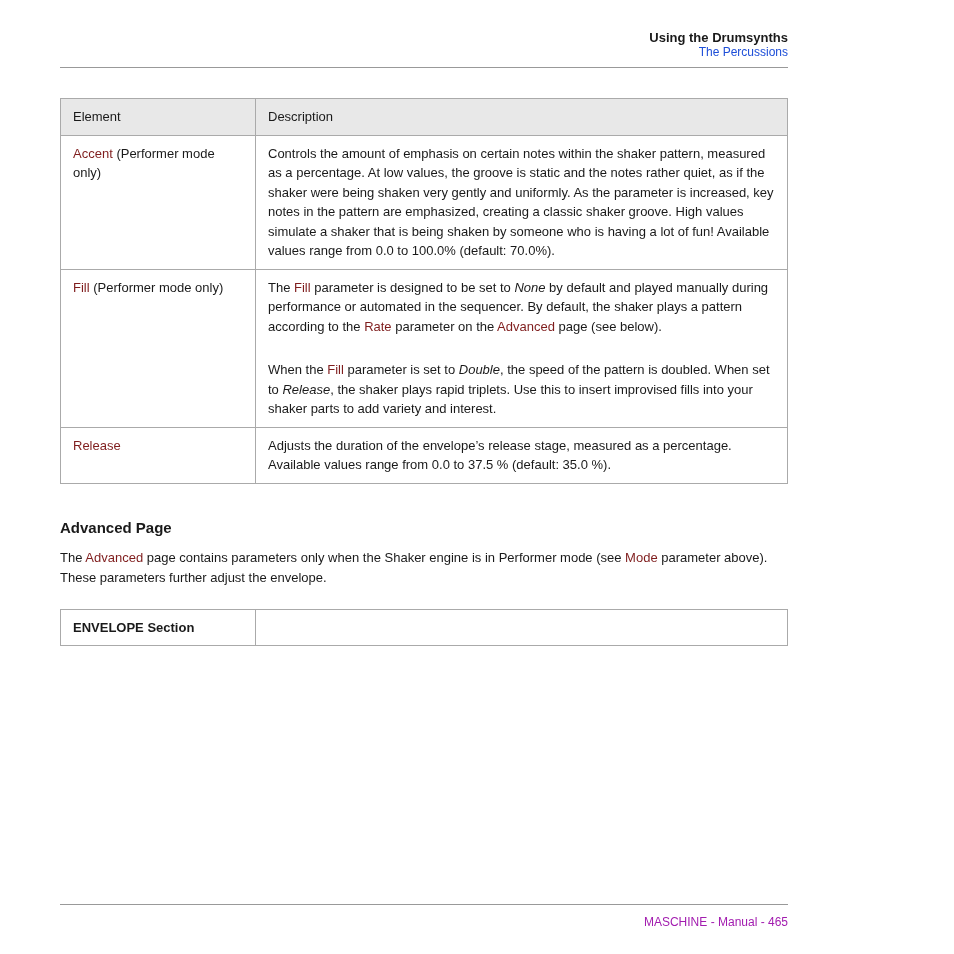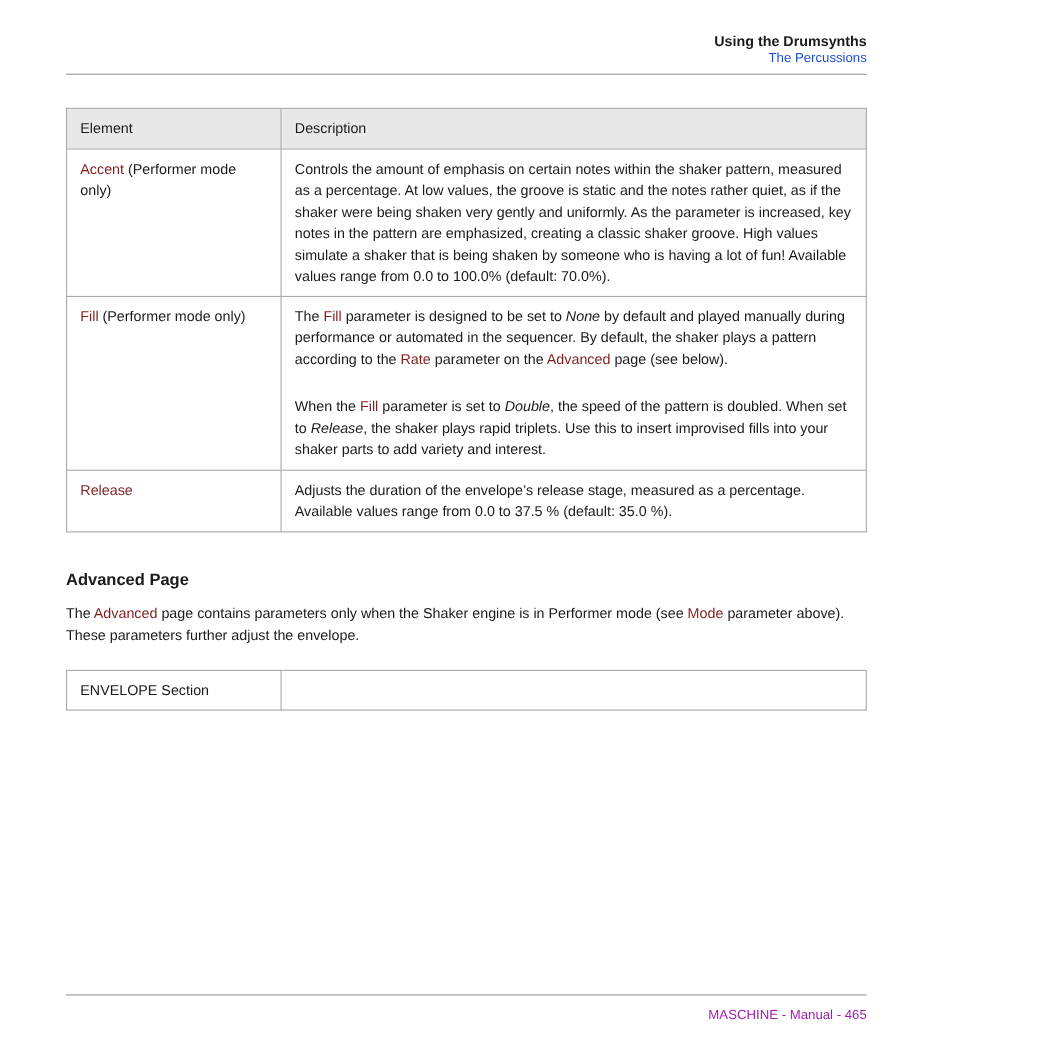--- a/index.html
+++ b/index.html
@@ -111,21 +111,21 @@
 
     .envelope-table td {
       padding: 10px 12px;
       border: 1px solid #aaa;
       vertical-align: middle;
       font-size: 13px;
     }
 
     .envelope-label-cell {
       width: 195px;
-      font-weight: normal;
+      font-weight: bold;
       background-color: #fff;
     }
 
     .envelope-content-cell {
       background-color: #fff;
     }
 
     
     .footer {
       position: absolute;

